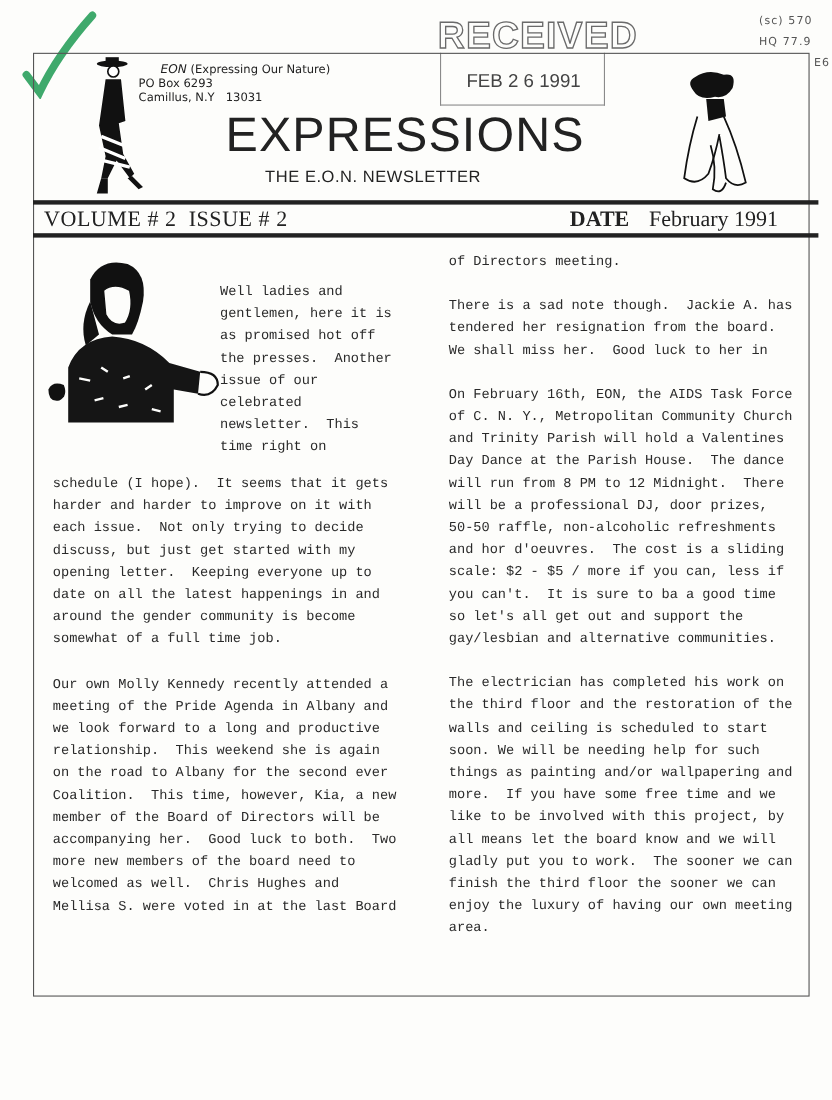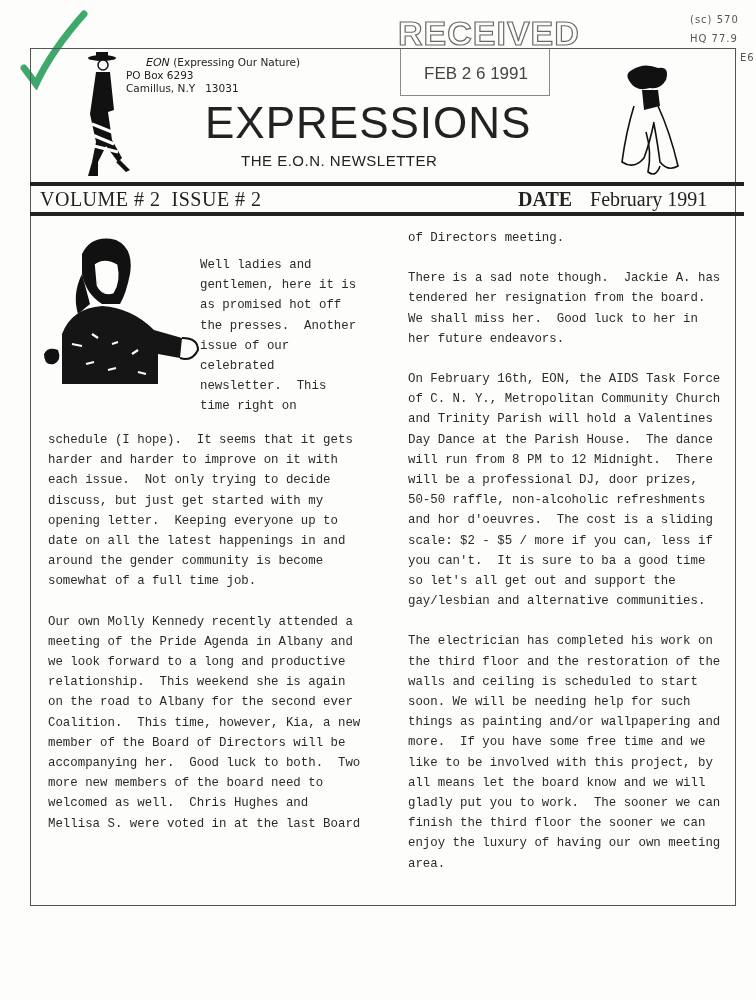--- a/index.html
+++ b/index.html
@@ -149,21 +149,20 @@
   </div>
 </div>
 
 <div class="col-right">
   <div class="p">of Directors meeting.</div>
   <div class="gap"></div>
   <div>
     <div class="p">There is a sad note though.  Jackie A. has</div>
     <div class="p">tendered her resignation from the board.</div>
     <div class="p">We shall miss her.  Good luck to her in</div>
-    <div class="p">her future endeavors.</div>
   </div>
   <div class="gap"></div>
   <div>
     <div class="p">On February 16th, EON, the AIDS Task Force</div>
     <div class="p">of C. N. Y., Metropolitan Community Church</div>
     <div class="p">and Trinity Parish will hold a Valentines</div>
     <div class="p">Day Dance at the Parish House.  The dance</div>
     <div class="p">will run from 8 PM to 12 Midnight.  There</div>
     <div class="p">will be a professional DJ, door prizes,</div>
     <div class="p">50-50 raffle, non-alcoholic refreshments</div>

